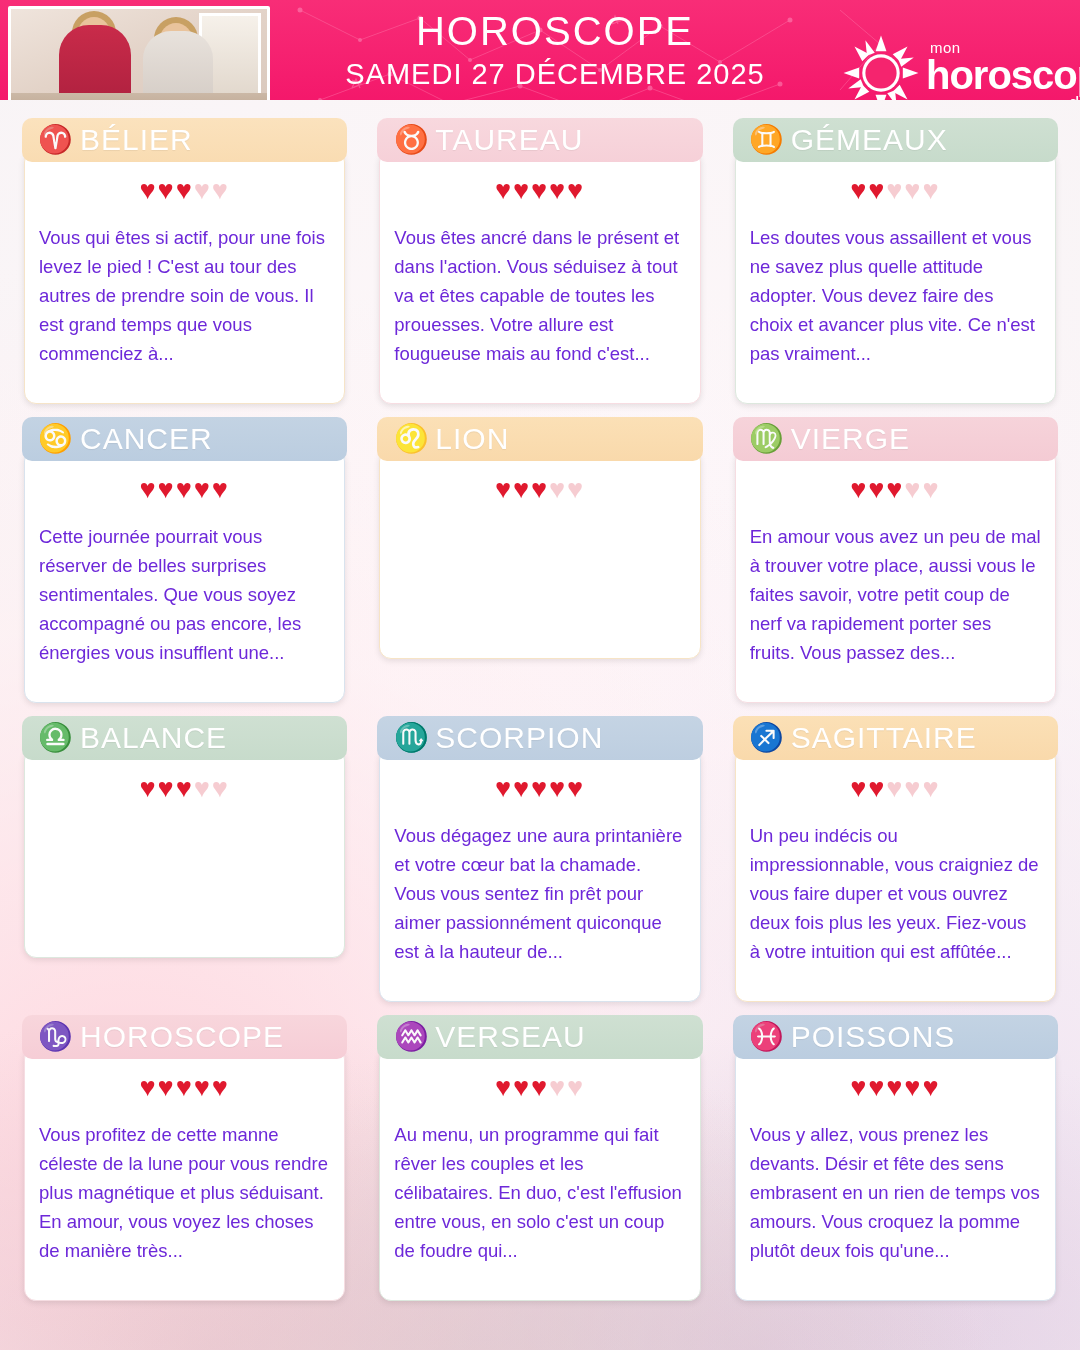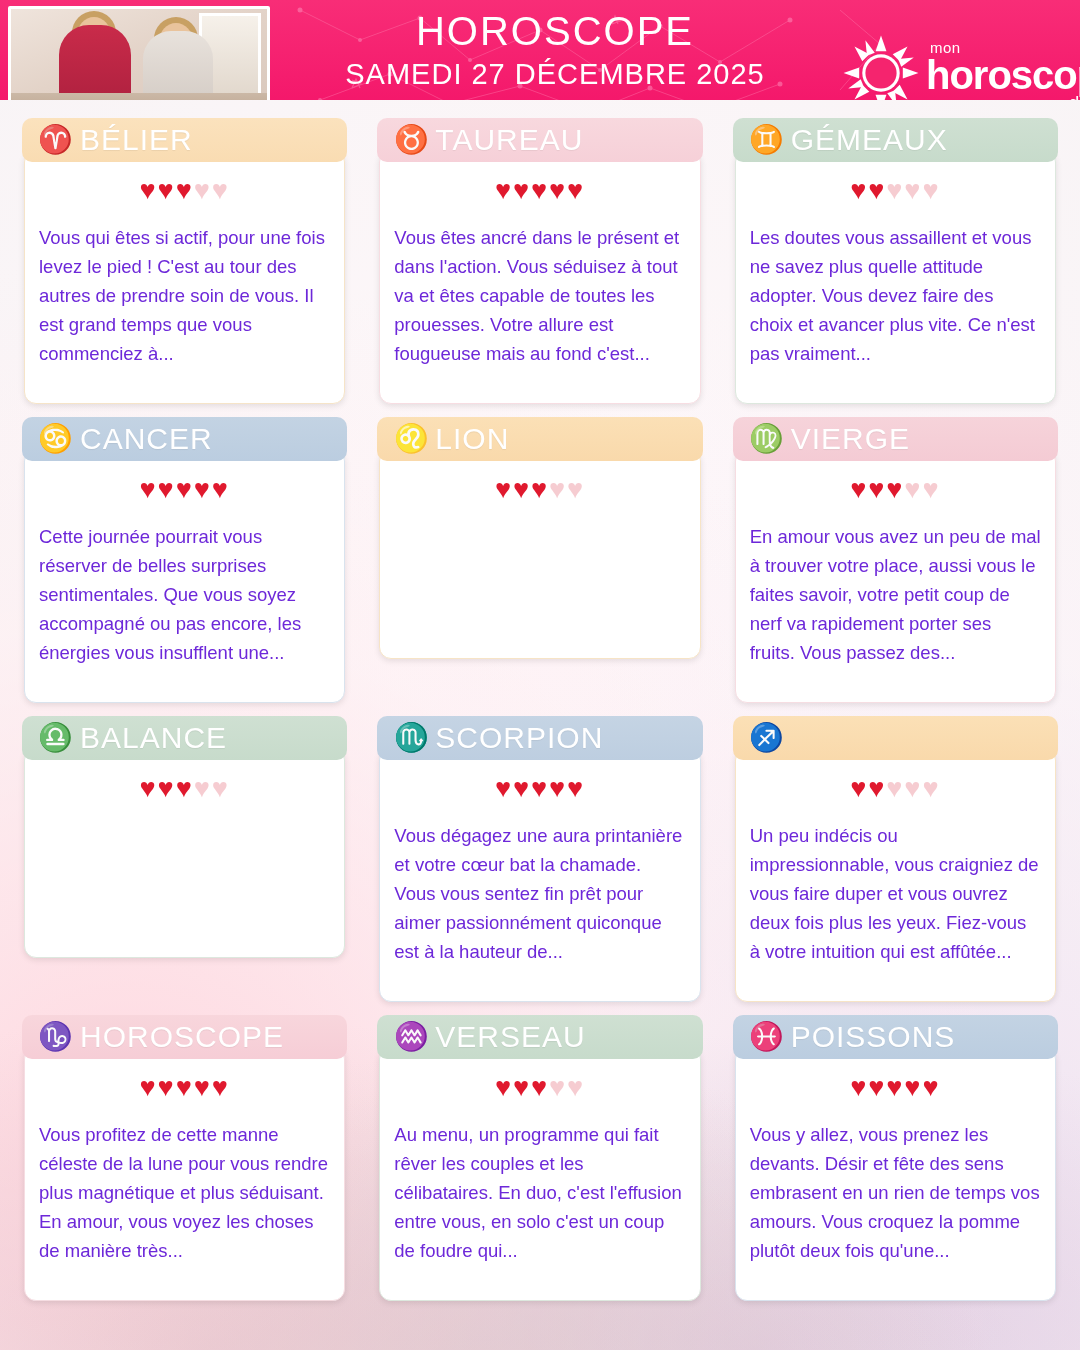--- a/index.html
+++ b/index.html
@@ -364,20 +364,21 @@
         <span class="sign-name">SCORPION</span>
       </div>
       <div class="card">
         <div class="hearts"><span class="heart-full">♥</span><span class="heart-full">♥</span><span class="heart-full">♥</span><span class="heart-full">♥</span><span class="heart-full">♥</span></div>
         <p class="text">Vous dégagez une aura printanière et votre cœur bat la chamade. Vous vous sentez fin prêt pour aimer passionnément quiconque est à la hauteur de...</p>
       </div>
     </div>
     <div class="sign t-sagittaire">
       <div class="sign-header">
         <span class="glyph">♐</span>
+        <span class="sign-name">SAGITTAIRE</span>
       </div>
       <div class="card">
         <div class="hearts"><span class="heart-full">♥</span><span class="heart-full">♥</span><span class="heart-empty">♥</span><span class="heart-empty">♥</span><span class="heart-empty">♥</span></div>
         <p class="text">Un peu indécis ou impressionnable, vous craigniez de vous faire duper et vous ouvrez deux fois plus les yeux. Fiez-vous à votre intuition qui est affûtée...</p>
       </div>
     </div>
     <div class="sign t-capricorne">
       <div class="sign-header">
         <span class="glyph">♑</span>
         <span class="sign-name">HOROSCOPE</span>

